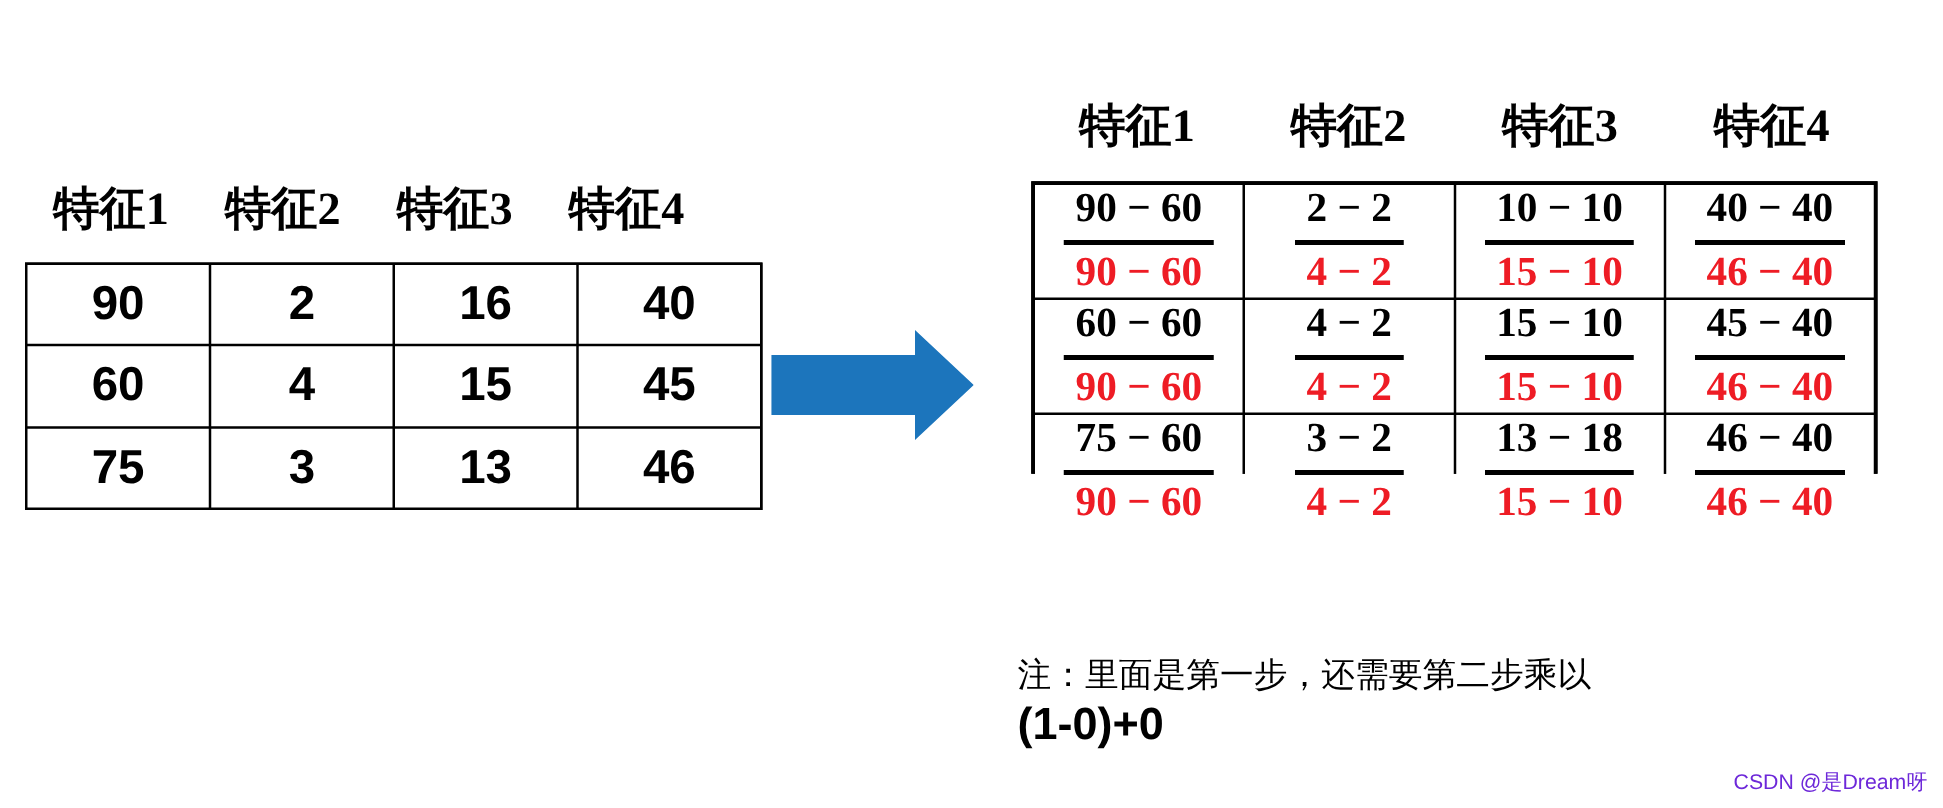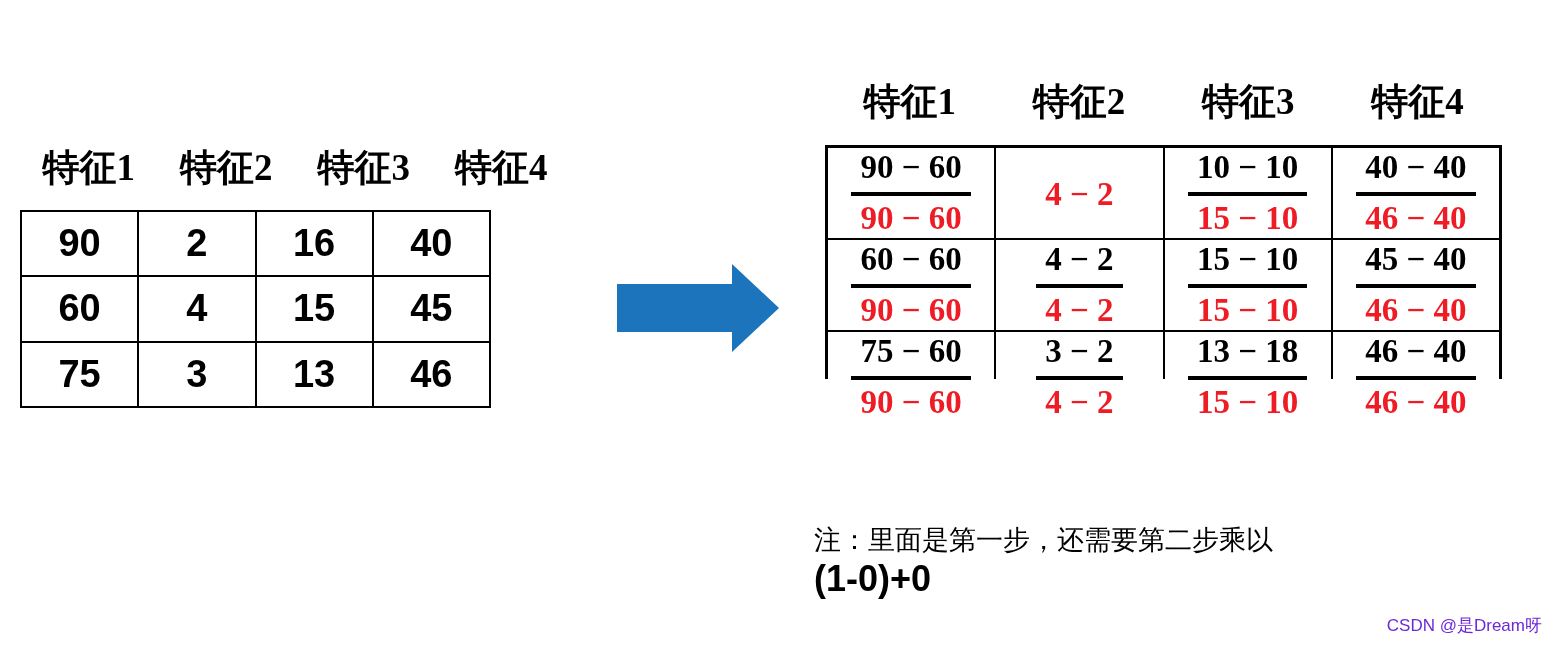--- a/index.html
+++ b/index.html
@@ -29,21 +29,21 @@
 
   .grid-table {
     position: absolute;
     display: grid;
     background: #000;
     gap: 2px;
     border: 2px solid #000;
     box-sizing: border-box;
   }
   #left-table {
-    left: 20px; top: 210px; width: 471px; height: 198px;
+    left: 20px; top: 210px; width: 590px; height: 198px;
     grid-template-columns: repeat(4, 1fr);
     grid-template-rows: repeat(3, 1fr);
   }
   #left-table .cell {
     background: #fff;
     display: flex;
     align-items: center;
     justify-content: center;
     font-size: 38px;
     font-weight: 600;
@@ -154,20 +154,21 @@
 
   <div class="grid-table" id="right-table">
     <div class="cell">
         <span class="frac">
       <span class="num">90 − 60</span>
       <span class="den" style="color: rgb(238, 28, 37);">90 − 60</span>
         </span>
       </div>
     <div class="cell">
         <span class="frac">
+      <span class="num">2 − 2</span>
       <span class="den" style="color: rgb(238, 28, 37);">4 − 2</span>
         </span>
       </div>
     <div class="cell">
         <span class="frac">
       <span class="num">10 − 10</span>
       <span class="den" style="color: rgb(238, 28, 37);">15 − 10</span>
         </span>
       </div>
     <div class="cell">

